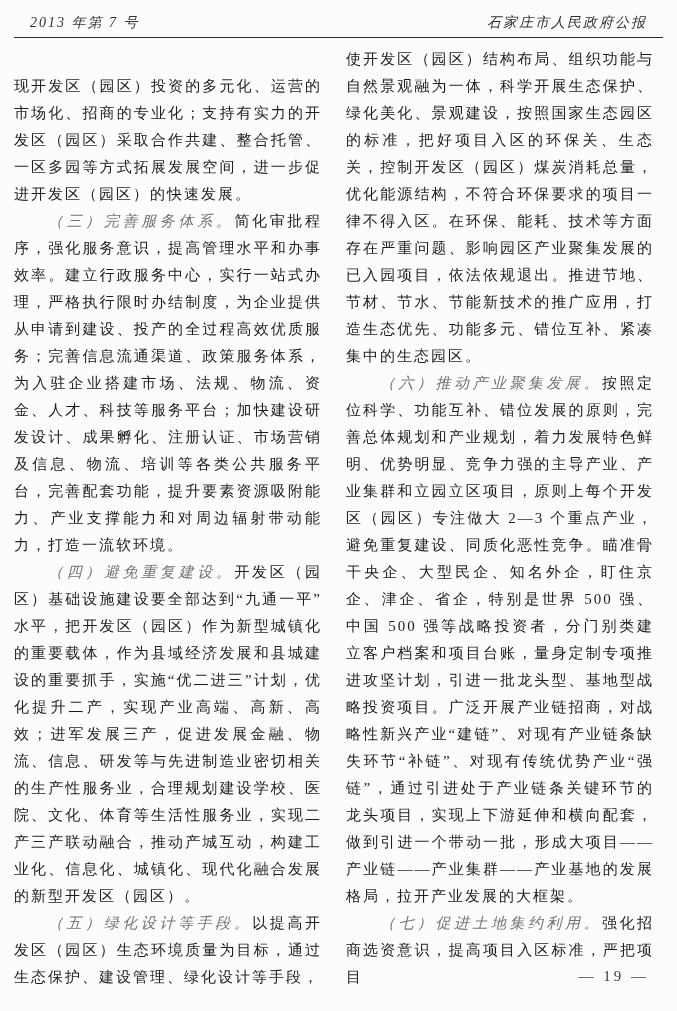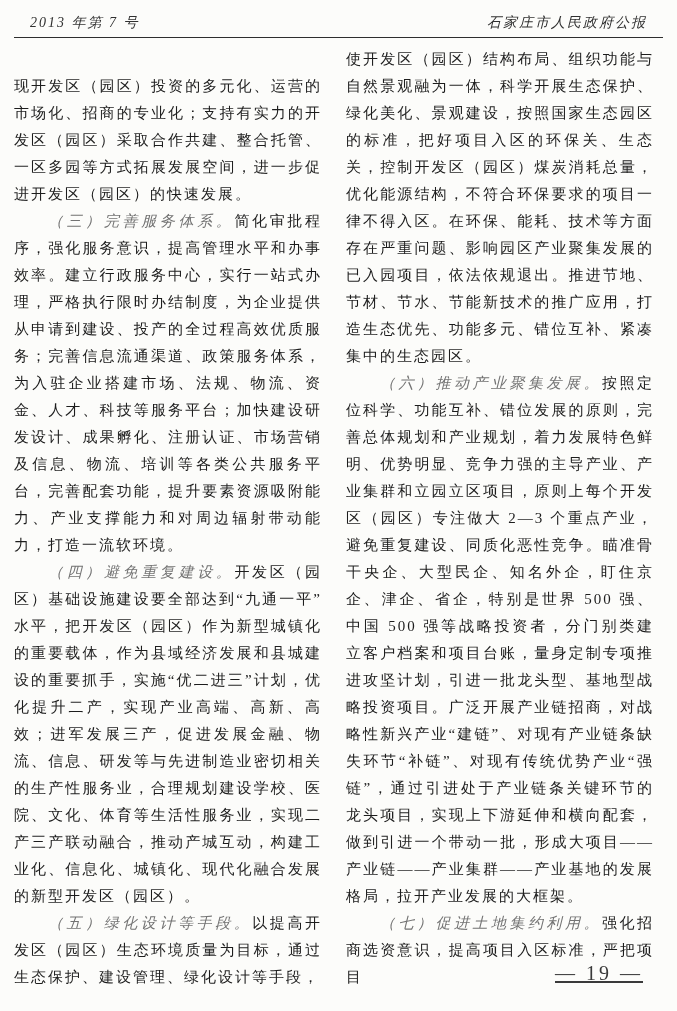--- a/index.html
+++ b/index.html
@@ -58,26 +58,25 @@
   .kai {
     font-style: italic;
     letter-spacing: 3px;
     color: #737373;
   }
   .song {
     font-style: normal;
   }
   .footer {
     position: absolute;
-    right: 34px;
+    right: 28px;
     bottom: 26px;
-    font-size: 20px;
+    font-size: 15px;
     letter-spacing: 3px;
     color: #3a3a3a;
-    text-decoration: underline;
   }
 </style>
 </head>
 <body>
 
 <div class="page">
   <div class="header">
     <span>2013 年第 7 号</span>
     <span>石家庄市人民政府公报</span>
   </div>

